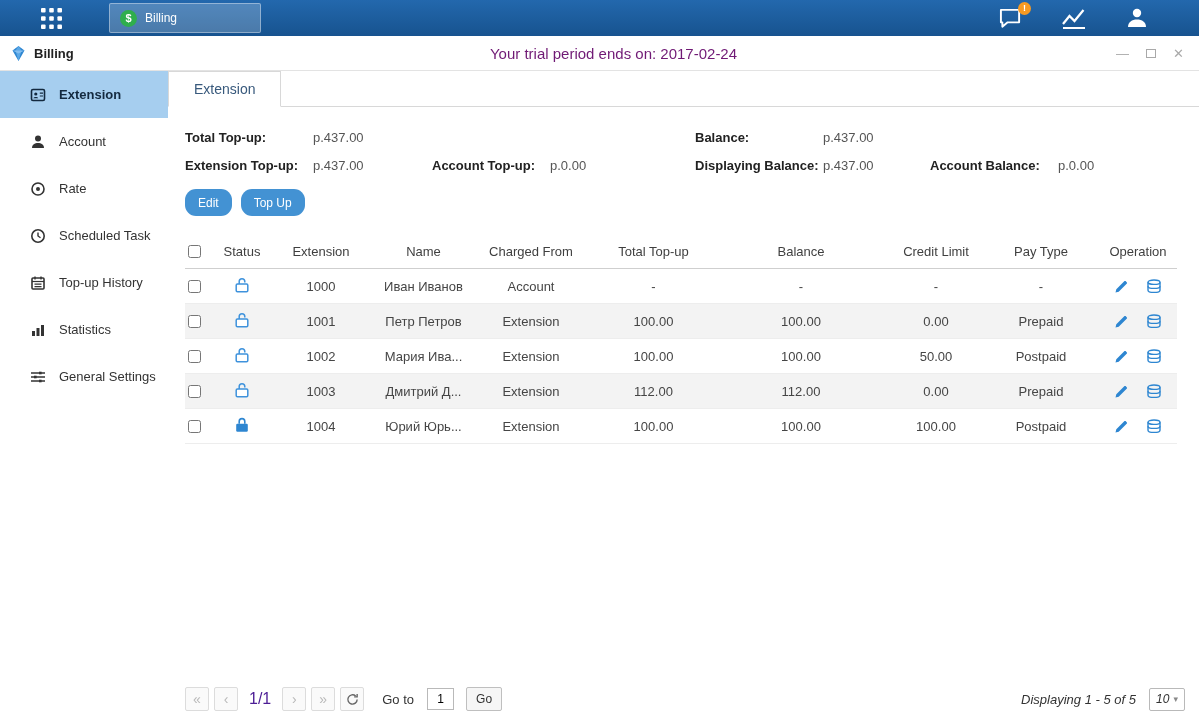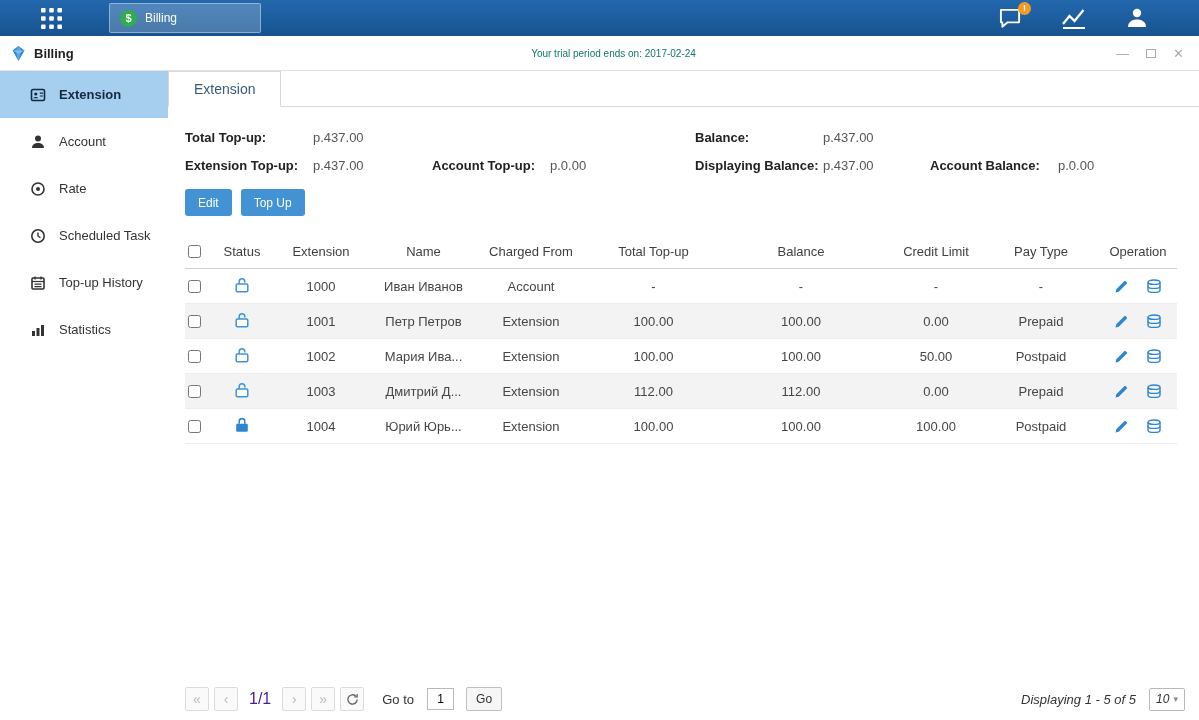--- a/index.html
+++ b/index.html
@@ -20,21 +20,21 @@
   .top-icon { position:relative; display:flex; cursor:pointer; }
   .badge { position:absolute; top:-5px; right:-8px; width:13px; height:13px; background:#f59a23;
            border-radius:50%; color:#fff; font-size:9px; font-weight:bold; display:flex;
            align-items:center; justify-content:center; }
 
   
   .titlebar { position:absolute; top:36px; left:0; right:0; height:35px; background:#fff;
               border-bottom:1px solid #e3e3e3; display:flex; align-items:center; }
   .app-ico { margin-left:10px; display:flex; }
   .app-title { margin-left:7px; font-weight:bold; font-size:13px; color:#222; }
-  .trial { position:absolute; left:0; right:0; text-align:center; color:#0f766e; font-size:10px; pointer-events:none;padding-left:28px; }
+  .trial { position:absolute; left:0; right:0; text-align:center; color:#701a75; font-size:15px; pointer-events:none;padding-left:28px; }
   .win-controls { margin-left:auto; display:flex; align-items:center; gap:17px; padding-right:15px; color:#a9a9a9; z-index:2; }
   .win-btn { font-size:13px; cursor:pointer; line-height:1; }
   .maxi-box { width:10px; height:9px; border:1px solid #a9a9a9; display:inline-block; }
 
   
   .sidebar { position:absolute; top:71px; left:0; width:168px; bottom:0; background:#fff; }
   .side-item { height:47px; display:flex; align-items:center; padding-left:30px; gap:13px; cursor:pointer; color:#333; }
   .side-item.active { background:#a6ceef; font-weight:bold; color:#13293f; }
   .icon { display:flex; }
 
@@ -47,21 +47,21 @@
 
   .summary { margin-top:23px; display:grid; grid-template-columns:247px 263px 235px 1fr; row-gap:13px; }
   .field { display:flex; align-items:baseline; }
   .field .lbl { font-weight:bold; color:#222; min-width:128px; }
   .field .val { color:#555; }
   .g-r1c1{grid-row:1;grid-column:1;} .g-r1c3{grid-row:1;grid-column:3;}
   .g-r2c1{grid-row:2;grid-column:1;} .g-r2c2{grid-row:2;grid-column:2;}
   .g-r2c3{grid-row:2;grid-column:3;} .g-r2c4{grid-row:2;grid-column:4;}
 
   .actions { margin-top:16px; display:flex; gap:9px; }
-  .btn-blue { background:#4392d3; color:#fff; border:none; border-radius:3px; height:27px; padding:0 13px;
+  .btn-blue { background:#4392d3; color:#fff; border:none; border-radius:11px; height:27px; padding:0 13px;
               font-size:12px; font-family:inherit; cursor:pointer; }
 
   
   .table { margin-top:19px; }
   .tr { display:grid; grid-template-columns:28px 58px 100px 105px 110px 135px 160px 110px 100px 94px; align-items:center; }
   .thead { height:34px; border-bottom:1px solid #cfcfcf; color:#3f3f3f; }
   .row { height:35px; border-bottom:1px solid #ededed; color:#454545; }
   .row.alt { background:#f3f3f3; }
   .td,.th { text-align:center; overflow:hidden; white-space:nowrap; }
   .c-check { display:flex; justify-content:flex-start; padding-left:3px; align-items:center; }
@@ -210,20 +210,31 @@
     <div class="side-item">
       <span class="icon">
         <svg width="16" height="16" viewBox="0 0 16 16" fill="#333">
             <rect x="2" y="9" width="3" height="5"></rect>
             <rect x="6.5" y="6" width="3" height="8"></rect>
             <rect x="11" y="3" width="3" height="11"></rect>
           </svg>
       </span>
       <span>Statistics</span>
     </div>
+    <div class="side-item">
+      <span class="icon">
+        <svg width="16" height="16" viewBox="0 0 16 16">
+            <path d="M1 4h14M1 8h14M1 12h14" stroke="#333" stroke-width="1.5"></path>
+            <rect x="9" y="2.7" width="2.6" height="2.6" fill="#333"></rect>
+            <rect x="4" y="6.7" width="2.6" height="2.6" fill="#333"></rect>
+            <rect x="9" y="10.7" width="2.6" height="2.6" fill="#333"></rect>
+          </svg>
+      </span>
+      <span>General Settings</span>
+    </div>
   </aside>
 
   <main class="content">
     <div class="tabs">
       <div class="tab">
         <span>Extension</span>
       </div>
     </div>
 
     <div class="body-pad">

